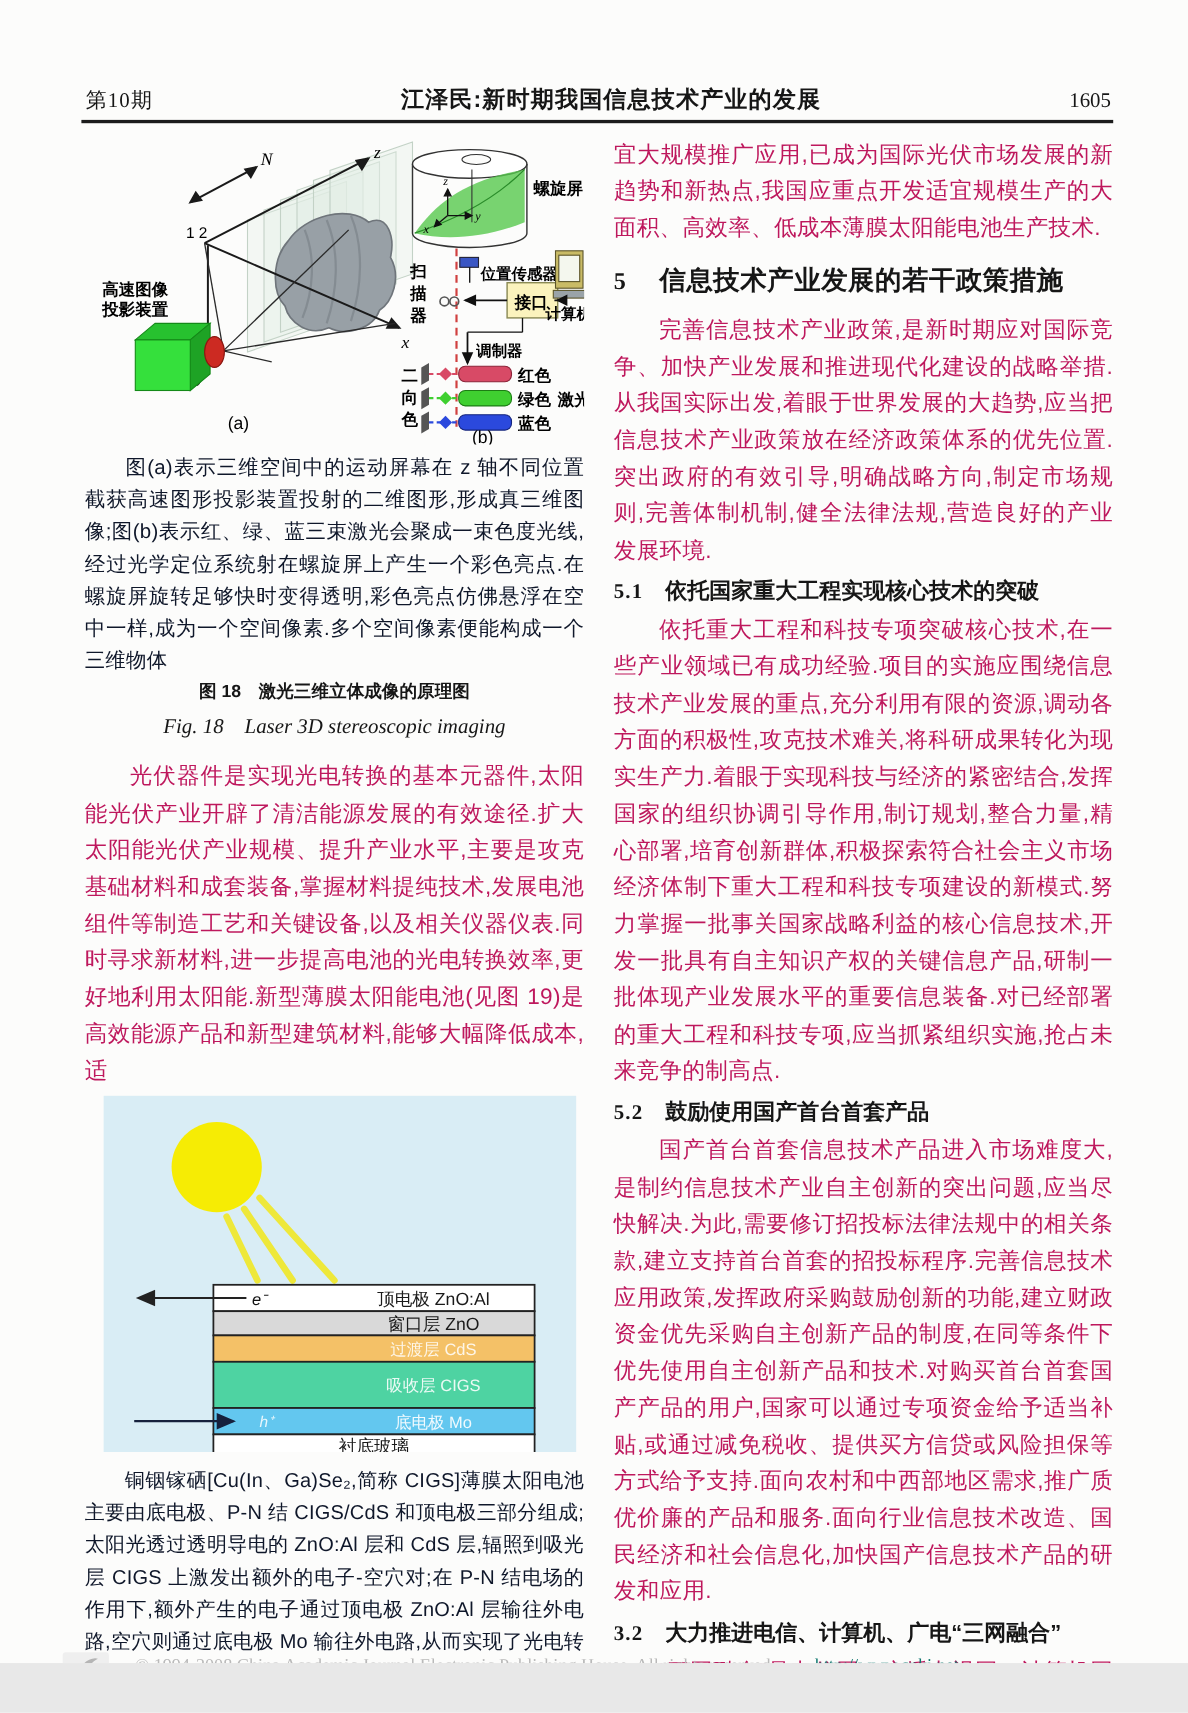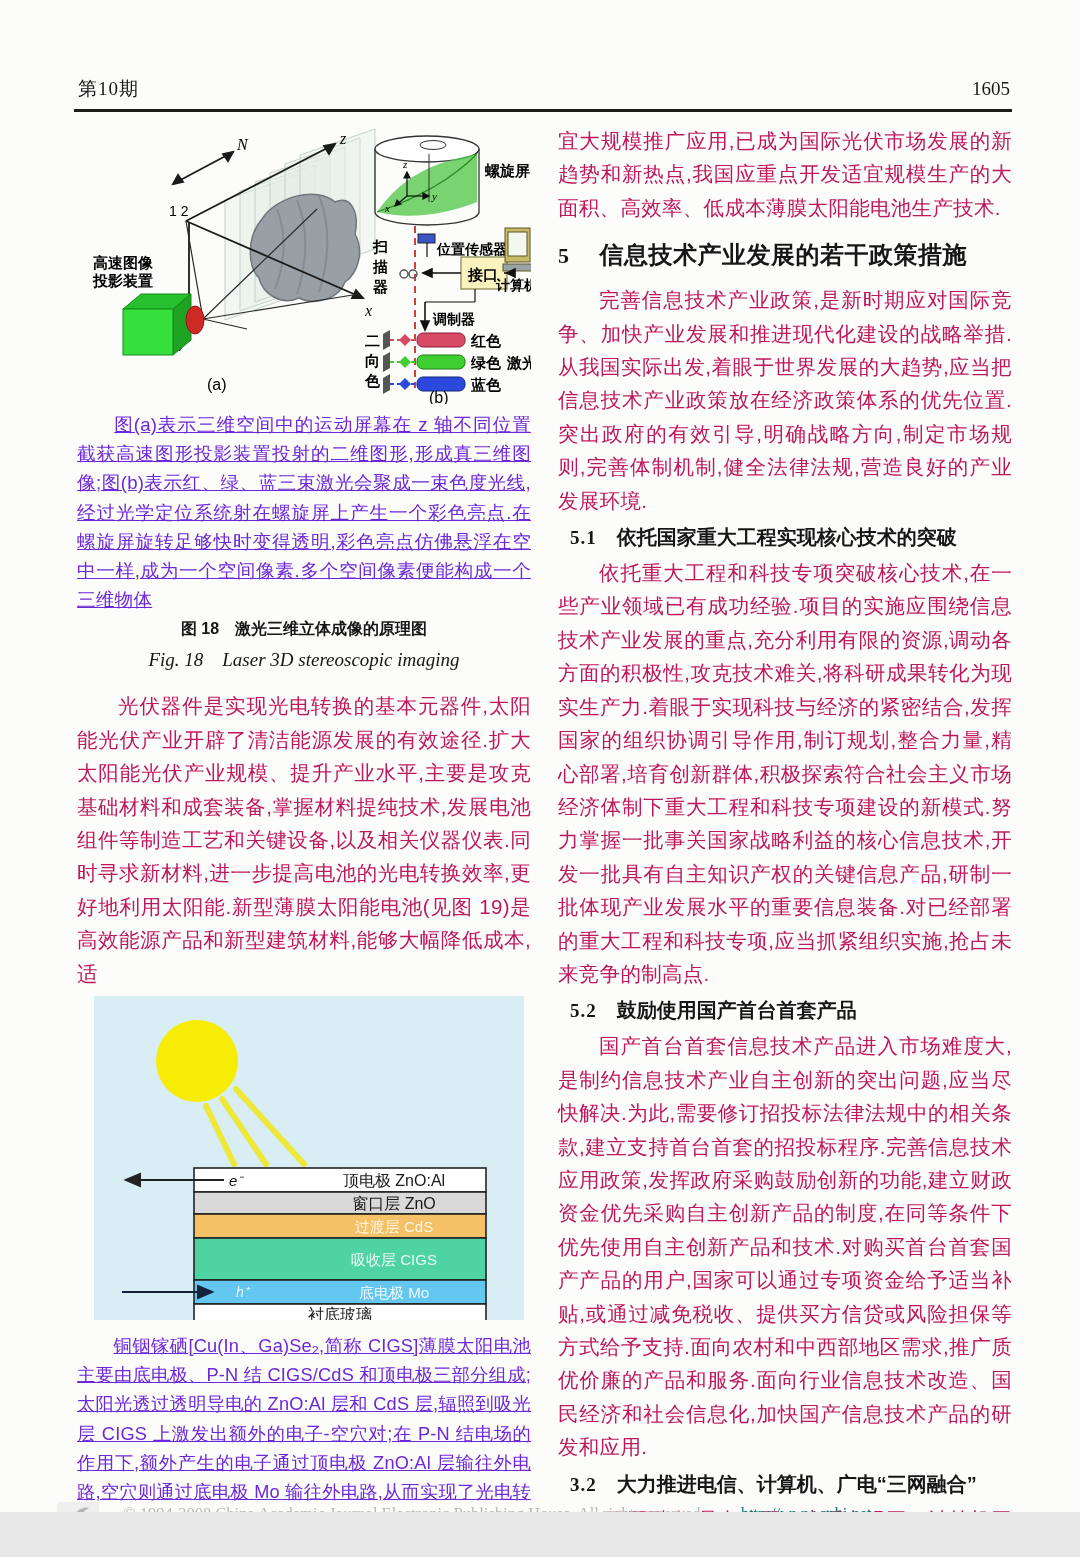--- a/index.html
+++ b/index.html
@@ -23,54 +23,55 @@
   .col { position:absolute; top:124px; width:454px; }
   #left-col  { left:77px; }
   #right-col { left:558px; }
   .body-para {
     font-size:20.5px; line-height:33.4px; text-align:justify;
     letter-spacing:0.3px; color:#be185d;
   }
   .indent { text-indent:2em; }
   .caption-para {
     font-size:18.6px; line-height:29.2px; text-align:justify; text-indent:2em;
-    color:#6d28d9; letter-spacing:0.2px;text-decoration:underline;
+    color:#0f172a; letter-spacing:0.2px;
   }
   .fig-cap-zh { text-align:center; font-weight:bold; font-size:16px; margin-top:5px; }
   .fig-cap-en { text-align:center; font-family:"Liberation Serif", serif; font-size:19px; margin-top:7px;font-style:italic; }
   .h-sec {
     display:flex; align-items:baseline; gap:30px;
     font-size:24px; font-weight:bold; margin:15px 0 12px 0; letter-spacing:0.5px;
   }
   .h-sec .num { font-family:"Liberation Serif", serif; font-size:22px; font-weight:bold; }
   .h-sub {
     display:flex; align-items:baseline; gap:20px;
     font-size:20px; font-weight:bold; margin:7px 0 5px 0;
   }
-  .h-sub .num { font-family:"Liberation Serif", serif; font-size:19px; font-weight:bold; letter-spacing:1px;margin-left:12px; }
+  .h-sub .num { font-family:"Liberation Serif", serif; font-size:19px; font-weight:bold; letter-spacing:1px; }
   .mt6 { margin-top:6px; }
   
   .figwrap { display:block; }
   svg text { font-family:"Liberation Sans", sans-serif; }
   .axis-label { font-family:"Liberation Serif", serif; font-style:italic; }
   
   .footer {
     position:absolute; left:55px; top:1496px; width:980px;
     display:flex; align-items:center; gap:22px;
     color:#b9b9b9; font-family:"Liberation Serif", serif; font-size:16.5px;
   }
   .footer .url { margin-left:14px; color:#0f766e; }
 </style>
 </head>
 <body>
 
 <div id="page">
 
   <div class="header-row">
     <span class="hdr-issue">第10期</span>
+    <span class="hdr-title">江泽民:新时期我国信息技术产业的发展</span>
     <span class="hdr-page">1605</span>
   </div>
   <div class="hdr-rule"></div>
 
   <div id="left-col" class="col">
 
     <svg class="figwrap" width="454" height="280" viewBox="0 0 454 280">
 
       <g stroke="#c3d2c6" fill="rgba(226,238,230,0.35)" stroke-width="1">
         <polygon points="148,196 223,170 223,50 148,76"></polygon>

